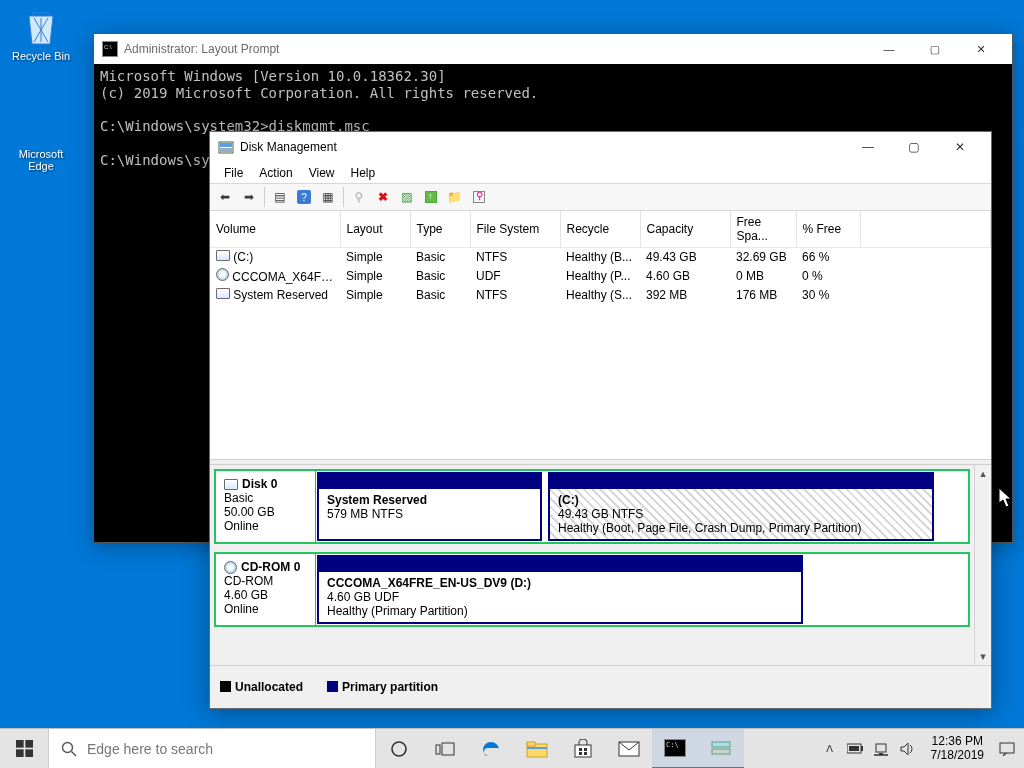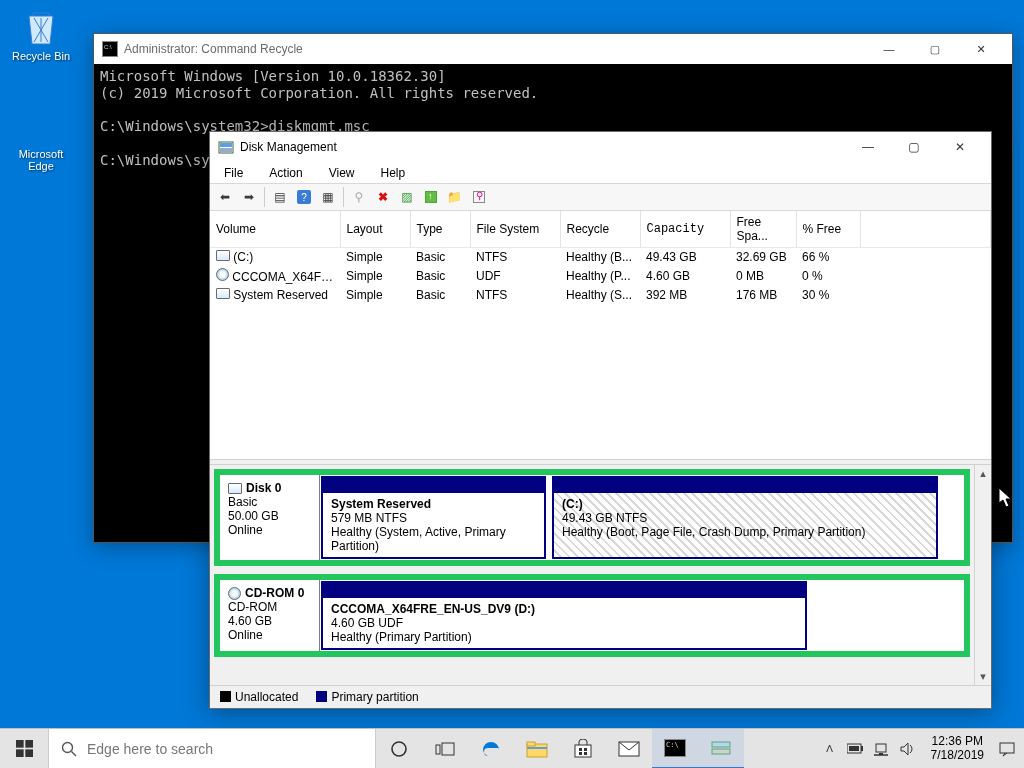--- a/index.html
+++ b/index.html
@@ -19,40 +19,40 @@
 .cmd-titlebar .win-ctl { margin-left:auto; display:flex; }
 .cmd-titlebar .win-btn { width:46px; height:30px; display:flex; align-items:center; justify-content:center; font-size:11px; color:#333;}
 .cmd-body { padding: 4px 6px; font-family: Consolas, monospace; font-size: 14px; color:#c0c0c0; line-height:1.2; white-space:pre; }
 
 
 .dm-window { position: absolute; left: 209px; top: 131px; width: 783px; height: 578px; background: #fff; border: 1px solid #6a6a6a; box-shadow: 0 4px 24px rgba(0,0,0,.35); display:flex; flex-direction:column; }
 .dm-titlebar { height: 30px; display:flex; align-items:center; padding:12px 8px; font-size:12px; }
 .dm-titlebar .dm-icon { width:16px; height:16px; margin-right:6px; position:relative; }
 .dm-titlebar .win-ctl { margin-left:auto; display:flex; }
 .dm-titlebar .win-btn { width:46px; height:30px; display:flex; align-items:center; justify-content:center; font-size:12px; color:#333;}
-.dm-menubar { height:21px; display:flex; align-items:center; padding:0 6px; font-size:12px; gap:10px; }
+.dm-menubar { height:21px; display:flex; align-items:center; padding:0 6px; font-size:12px; gap:0; }
 .dm-menubar span { padding:2px 8px; }
 .dm-toolbar { height:28px; border-top:1px solid #d8d8d8; border-bottom:1px solid #d8d8d8; display:flex; align-items:center; padding:0 4px; gap:2px; background:#f7f7f7;}
 .dm-toolbar .tb-btn { width:22px;height:22px;display:flex;align-items:center;justify-content:center; font-size:12px; color:#3a3a3a; }
 .dm-toolbar .sep { width:1px;height:20px;background:#ccc;margin:0 2px;}
 .dm-top { border:0; height:248px; overflow:auto; background:#fff; }
 table.vol { width:100%; border-collapse:collapse; font-size:12px; }
 table.vol th { text-align:left; font-weight:400; padding:4px 6px; border-right:1px solid #e3e3e3; background:#fff; border-bottom:1px solid #e8e8e8;}
 table.vol td { padding:2px 6px; white-space:nowrap; text-overflow:ellipsis; overflow:hidden; max-width:0;}
 .splitter { height:6px; background:#f0f0f0; border-top:1px solid #d0d0d0; border-bottom:1px solid #d0d0d0;}
 .dm-bottom { flex:1; background:#f0f0f0; overflow:auto; position:relative;}
-.disk-row { display:flex; background:#fff; border:6px solid #22c55e; margin:4px 4px 8px; }
+.disk-row { display:flex; background:#fff; border:2px solid #22c55e; margin:4px 4px 8px; }
 .disk-head { width:100px; padding:6px 8px; font-size:12px; border-right:1px solid #808080; background:#fff;}
 .disk-head .dh-title{ font-weight:600; display:flex; align-items:center; gap:4px;}
 .part-area { flex:1; display:flex; padding:0; gap:4px; background:#fff;}
 .part-box { border:2px solid #000080; margin:1px; display:flex; flex-direction:column; font-size:12px; }
 .part-header { height:15px; background:#000080; }
 .part-body { padding:4px 8px; flex:1; }
 .part-box.hatched .part-body { background-image: repeating-linear-gradient(45deg,#fff 0,#fff 4px,#d8d8d8 4px,#d8d8d8 6px);}
-.legend { border-top:1px solid #d0d0d0; background:#f0f0f0; padding:4px 10px; font-size:12px; display:flex; gap:18px; align-items:center;}
+.legend { border-top:1px solid #d0d0d0; background:#f0f0f0; padding:14px 10px; font-size:12px; display:flex; gap:24px; align-items:center;font-weight:bold;}
 .legend .sw { display:inline-block; width:11px; height:11px; margin-right:4px; vertical-align:-1px;}
 .scrollbar-slot { position:absolute; right:0; top:0; bottom:0; width:17px; background:#f0f0f0; border-left:1px solid #d4d4d4;}
 .sb-btn{height:17px;background:#f0f0f0;display:flex;align-items:center;justify-content:center;font-size:11px;color:#555;}
 .sb-btn.bot{position:absolute;bottom:0;width:100%;}
 
 
 .taskbar { position:absolute; left:0; right:0; bottom:0; height:40px; background:#e4e4e4; border-top:1px solid #bfbfbf; display:flex; align-items:stretch;}
 .start-btn { width:48px; display:flex; align-items:center; justify-content:center;}
 .search-box { width:328px; background:#fff; border:1px solid #ccc; border-top:none;border-bottom:none; display:flex; align-items:center; padding:0 12px; color:#777; font-size:14px;}
 .search-box svg{margin-right:10px;}
@@ -88,21 +88,21 @@
           <path d="M6 24 A16 16 0 0 1 38 24 L38 20 L16 20 A8 8 0 0 0 16 36 A16 16 0 0 1 6 24 Z" fill="#0078d7"></path>
         </svg>
       </div>
       <div class="lbl">Microsoft<br>Edge</div>
     </div>
   </div>
 
 <div class="cmd-window">
   <div class="cmd-titlebar">
     <span class="t-icon"></span>
-    <span>Administrator: Command Recycle</span>
+    <span>Administrator: Layout Prompt</span>
     <div class="win-ctl">
       <div class="win-btn">—</div>
       <div class="win-btn">▢</div>
       <div class="win-btn">✕</div>
     </div>
   </div>
   <div class="cmd-body" id="cmd-body">Microsoft Windows [Version 10.0.18362.30]
 (c) 2019 Microsoft Corporation. All rights reserved.
 
 C:\Windows\system32&gt;diskmgmt.msc
@@ -168,21 +168,21 @@
 
   <div class="dm-top">
     <table class="vol" id="vol-table">
       <thead>
           <tr id="vol-head">
             <th style="width: 130px;">Volume</th>
             <th style="width: 70px;">Layout</th>
             <th style="width: 60px;">Type</th>
             <th style="width: 90px;">File System</th>
             <th style="width: 80px;">Recycle</th>
-            <th style="width: 90px; font-family: Liberation Mono, monospace;">Capacity</th>
+            <th style="width: 90px;">Capacity</th>
             <th style="width: 66px;">Free Spa...</th>
             <th style="width: 64px;">% Free</th>
             <th></th>
           </tr>
         </thead>
       <tbody id="vol-body">
           <tr class="volrow">
             <td style="width:130px"><span class="drive-ic"></span> (C:)</td>
             <td style="width:70px">Simple</td>
             <td style="width:60px">Basic</td>
@@ -227,21 +227,21 @@
               <span class="drive-ic"></span>
               <span>Disk 0</span>
             </div>
             <div>Basic</div>
             <div>50.00 GB</div>
             <div>Online</div>
           </div>
           <div class="part-area">
             <div class="part-box " style="width:225px">
               <div class="part-header"></div>
-              <div class="part-body"><b>System Reserved</b><br><span>579 MB NTFS</span><br><span>Healthy (System, Active, Primary Partition)</span></div>
+              <div class="part-body"><b>System Reserved</b><br><span>579 MB NTFS</span><br></div>
             </div>
             <div class="part-box hatched" style="width:386px">
               <div class="part-header"></div>
               <div class="part-body"><b>(C:)</b><br><span>49.43 GB NTFS</span><br><span>Healthy (Boot, Page File, Crash Dump, Primary Partition)</span></div>
             </div>
           </div>
         </div>
         <div class="disk-row">
           <div class="disk-head">
             <div class="dh-title">

